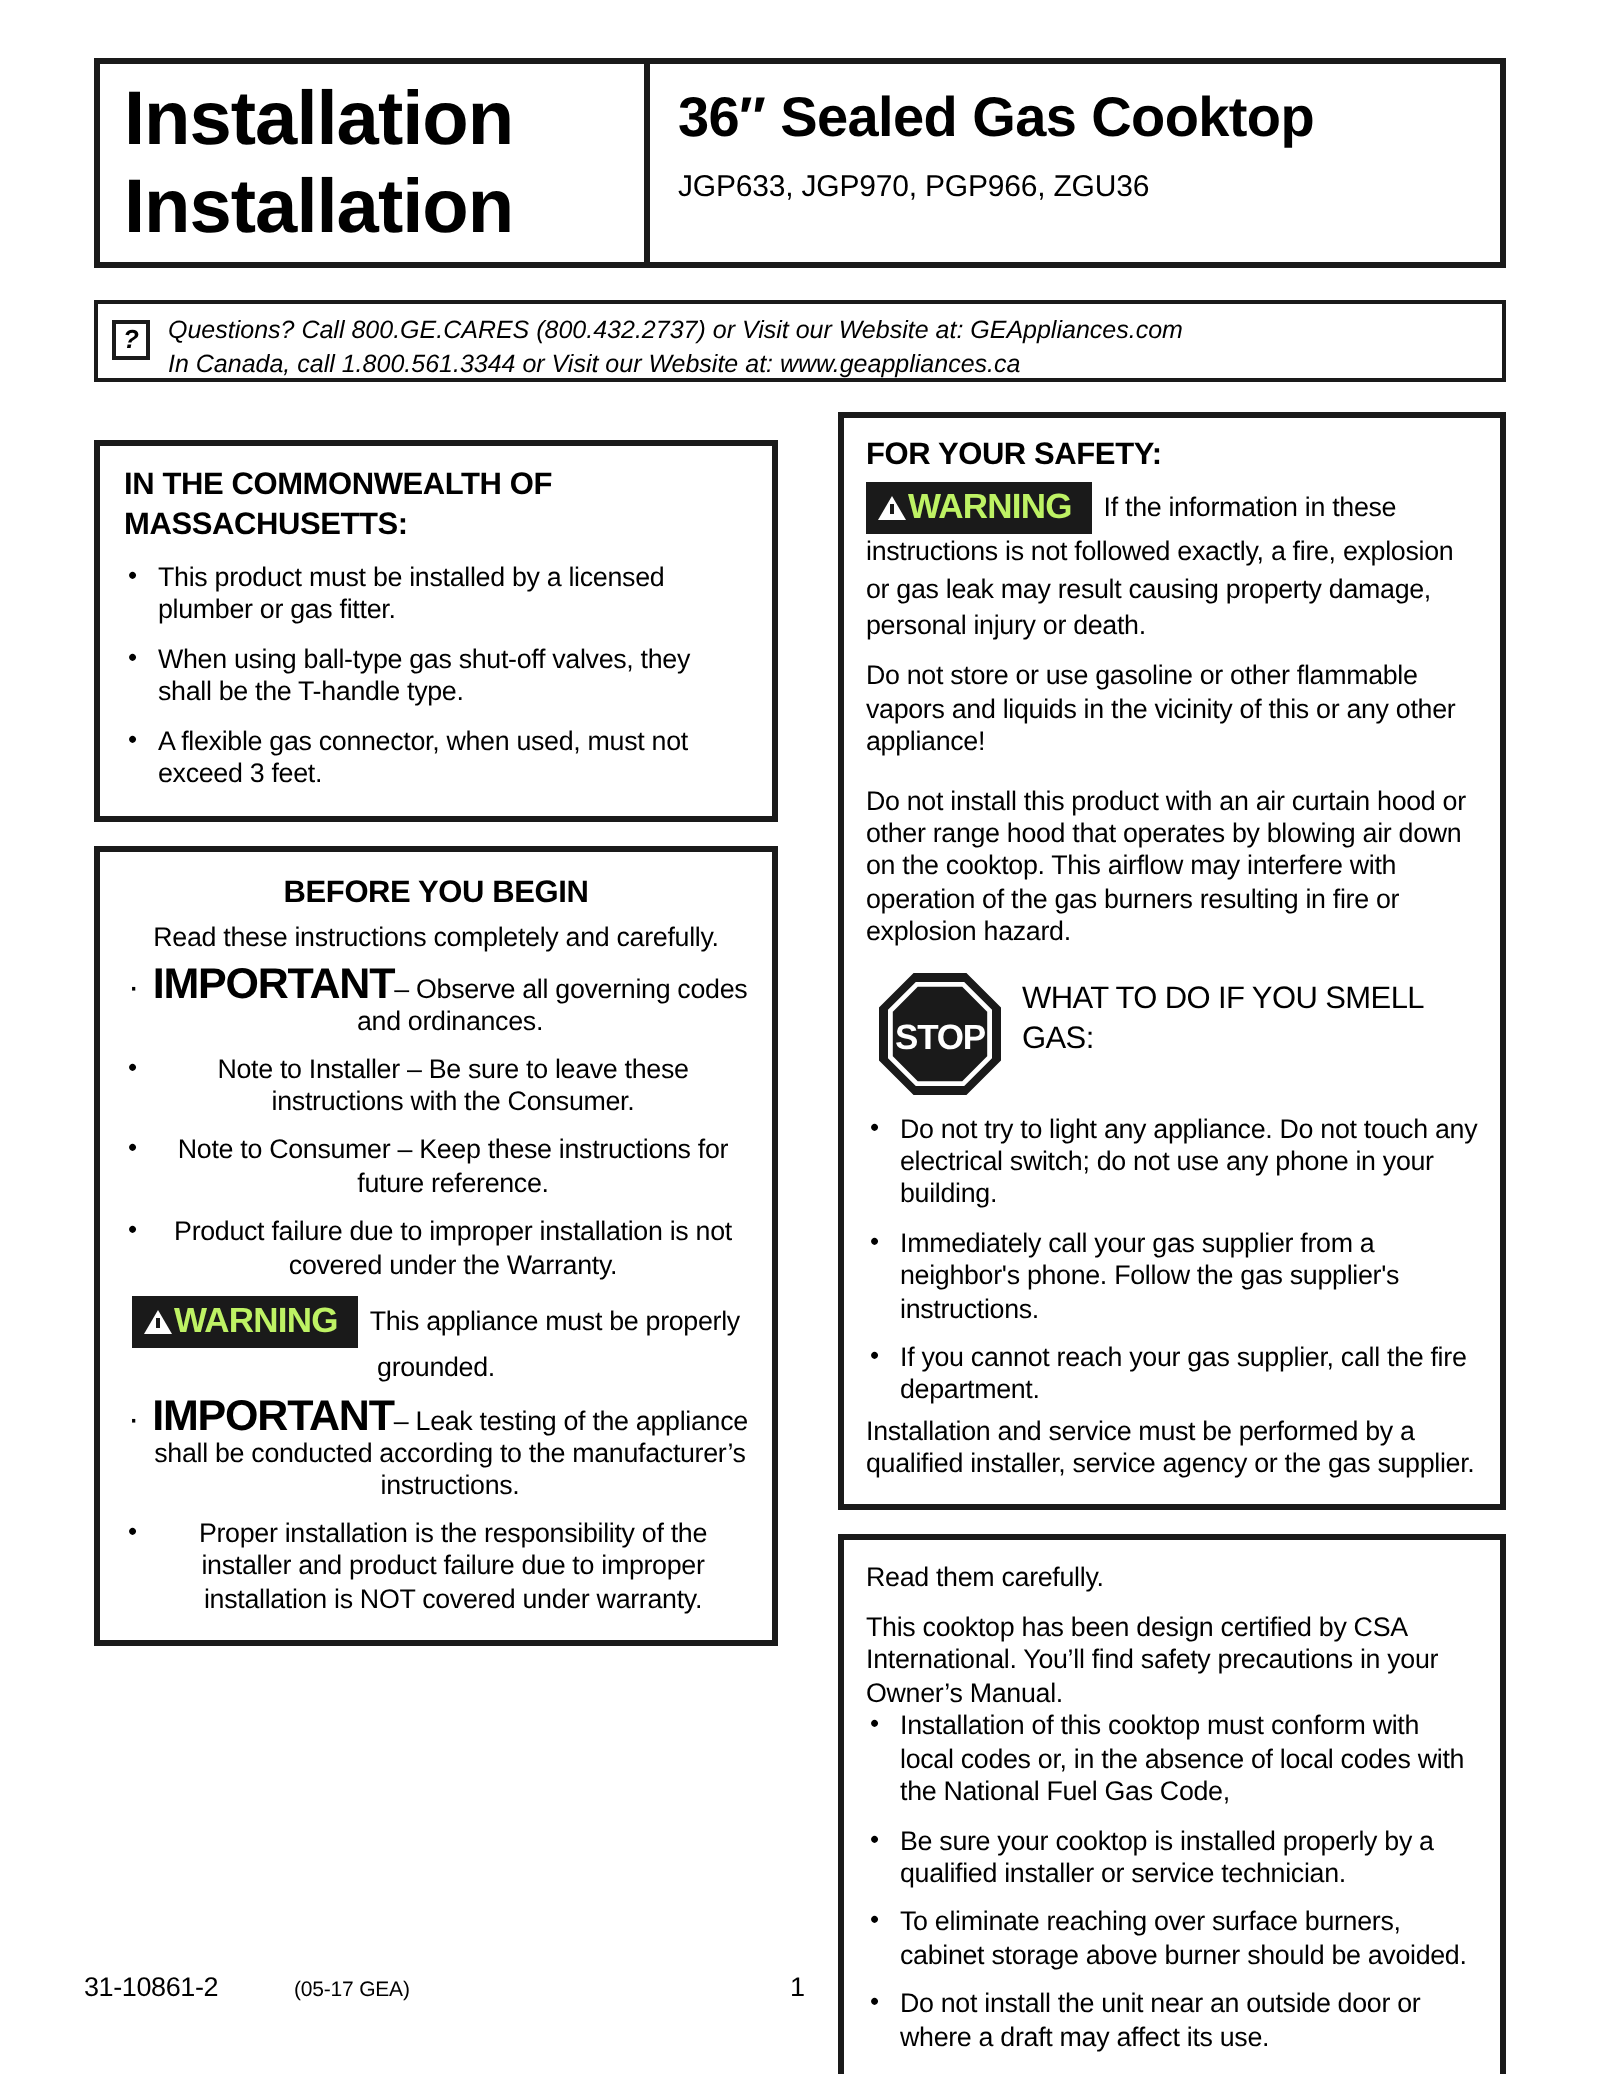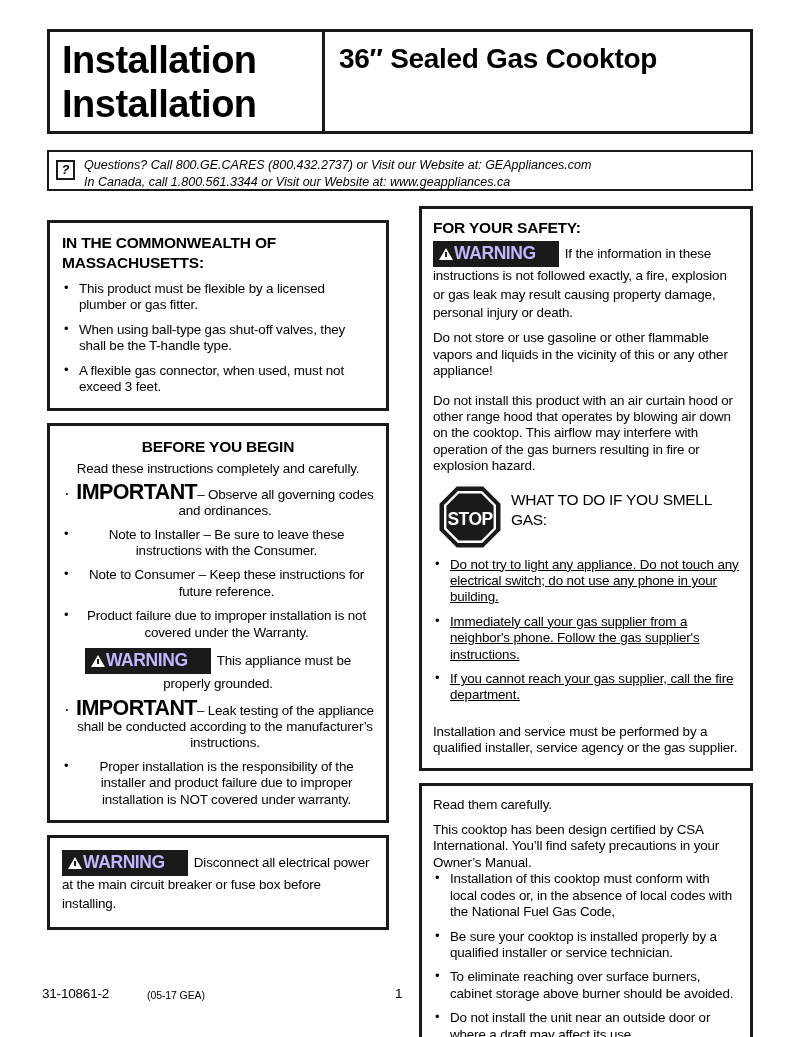--- a/index.html
+++ b/index.html
@@ -182,25 +182,25 @@
     vertical-align: baseline;
   }
   .imp-dash {
     font-size: 13.4px;
   }
 
   
   .warn-badge {
     display: inline-block;
     background: #1a1a1a;
-    color: #c4b5fd;
+    color: #bef264;
     font-weight: bold;
     font-size: 17.5px;
     line-height: 21px;
-    padding: 2px 23px 3px 6px;
+    padding: 2px 10px 3px 6px;
     letter-spacing: -0.4px;
     vertical-align: middle;
     white-space: nowrap;
   }
   .warn-tri {
     display: inline-block;
     width: 0; height: 0;
     border-left: 7px solid transparent;
     border-right: 7px solid transparent;
     border-bottom: 12px solid #ffffff;
@@ -281,38 +281,39 @@
 
 <div class="page">
 
   <div class="header-box">
     <div class="header-left">
       <div class="line">Installation</div>
       <div class="line">Installation</div>
     </div>
     <div class="header-right">
       <div class="prod">36″ Sealed Gas Cooktop</div>
+      <div class="models">JGP633, JGP970, PGP966, ZGU36</div>
     </div>
   </div>
 
   <div class="questions-box">
     <div class="qmark">?</div>
     <div>
       <div class="qtext">Questions? Call 800.GE.CARES (800.432.2737) or Visit our Website at: GEAppliances.com</div>
       <div class="qtext">In Canada, call 1.800.561.3344 or Visit our Website at: www.geappliances.ca</div>
     </div>
   </div>
 
   <div class="col-left">
 
     <div class="box" style="padding-bottom:13px;">
       <div class="h-title">IN THE COMMONWEALTH OF</div>
       <div class="h-title" style="margin-top:-6px;margin-bottom:9px;">MASSACHUSETTS:</div>
       <ul class="bullets">
-        <li>This product must be flexible by a licensed plumber or gas fitter.</li>
+        <li>This product must be installed by a licensed plumber or gas fitter.</li>
         <li>When using ball-type gas shut-off valves, they shall be the T-handle type.</li>
         <li>A flexible gas connector, when used, must not exceed 3 feet.</li>
       </ul>
     </div>
 
     <div class="box" style="padding:11px 12px 12px 12px;text-align:center;">
       <div class="h-title tight">BEFORE YOU BEGIN</div>
       <div class="p" style="margin-bottom:6px;">Read these instructions completely and carefully.</div>
 
 
@@ -332,25 +333,20 @@
 
       <div class="imp-item" style="margin-bottom:7px;">
         <span class="imp-word">IMPORTANT</span><span class="imp-dash">– Leak testing of the appliance shall be conducted according to the manufacturer’s instructions.</span>
       </div>
 
       <ul class="bullets">
         <li>Proper installation is the responsibility of the installer and product failure due to improper installation is NOT covered under warranty.</li>
       </ul>
     </div>
 
-    <div class="box" style="padding:12px 12px 14px 12px;">
-      <div class="warn-block">
-        <span class="warn-badge"><span class="warn-tri"></span><span>WARNING</span></span><span class="after">Disconnect all electrical power at the main circuit breaker or fuse box before installing.</span>
-      </div>
-    </div>
 
   </div>
 
   <div class="col-right">
 
     <div class="box" style="padding:9px 11px 11px 11px;">
       <div class="h-title tight" style="margin-bottom:4px;">FOR YOUR SAFETY:</div>
 
       <div class="warn-block" style="margin-bottom:8px;">
         <span class="warn-badge"><span class="warn-tri"></span><span>WARNING</span></span><span class="after">If the information in these instructions is not followed exactly, a fire, explosion or gas leak may result causing property damage, personal injury or death.</span>
@@ -366,21 +362,21 @@
             <polygon points="19.4,6.2 42.6,6.2 55.8,19.4 55.8,42.6 42.6,55.8 19.4,55.8 6.2,42.6 6.2,19.4" fill="none" stroke="#ffffff" stroke-width="2.4"></polygon>
             <text x="31" y="38.5" font-family="Liberation Sans, sans-serif" font-size="17.5" font-weight="bold" fill="#ffffff" text-anchor="middle" letter-spacing="-0.6">STOP</text>
           </svg>
         </div>
         <div class="stop-text-hdr">
           <div>WHAT TO DO IF YOU SMELL</div>
           <div>GAS:</div>
         </div>
       </div>
 
-      <ul class="bullets" style="margin-bottom:20px;text-decoration:underline;">
+      <ul class="bullets" style="margin-bottom:4px;">
         <li>Do not try to light any appliance. Do not touch any electrical switch; do not use any phone in your building.</li>
         <li>Immediately call your gas supplier from a neighbor's phone. Follow the gas supplier's instructions.</li>
         <li>If you cannot reach your gas supplier, call the fire department.</li>
       </ul>
 
       <div class="p">Installation and service must be performed by a qualified installer, service agency or the gas supplier.</div>
     </div>
 
     <div class="box" style="padding:11px 11px 12px 11px;height:287px;">
       <div class="p" style="margin-bottom:9px;">Read them carefully.</div>

